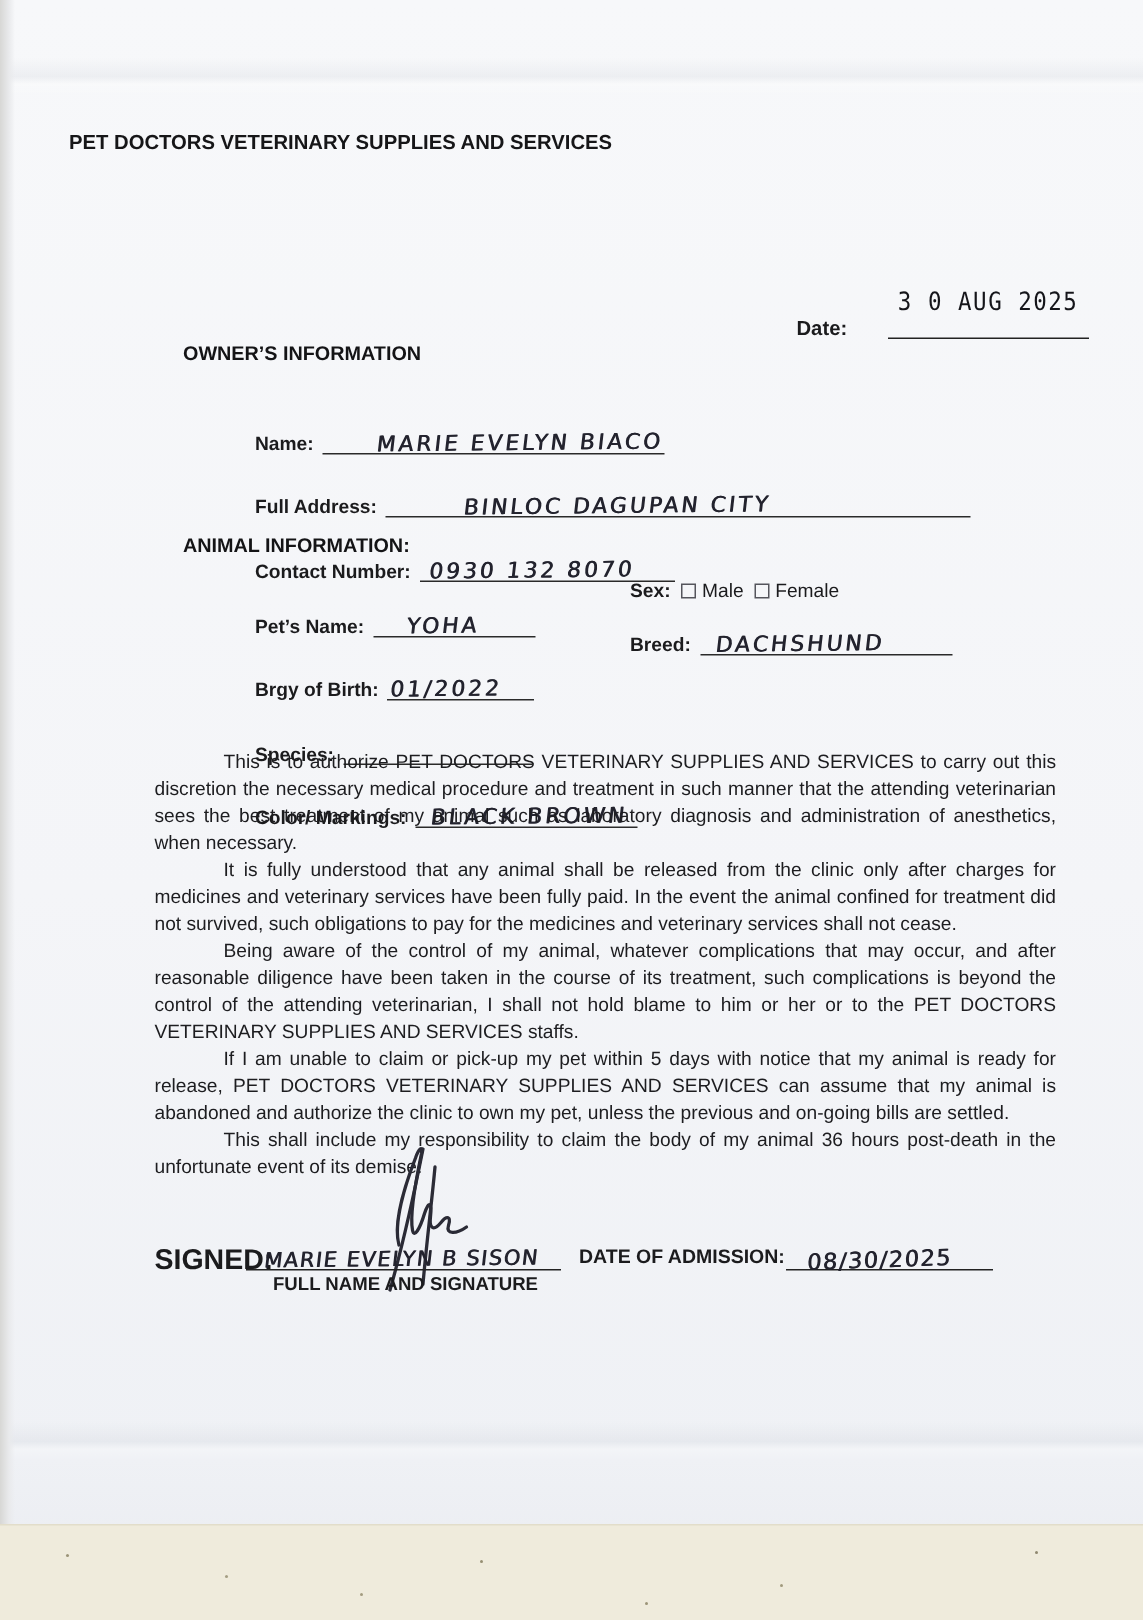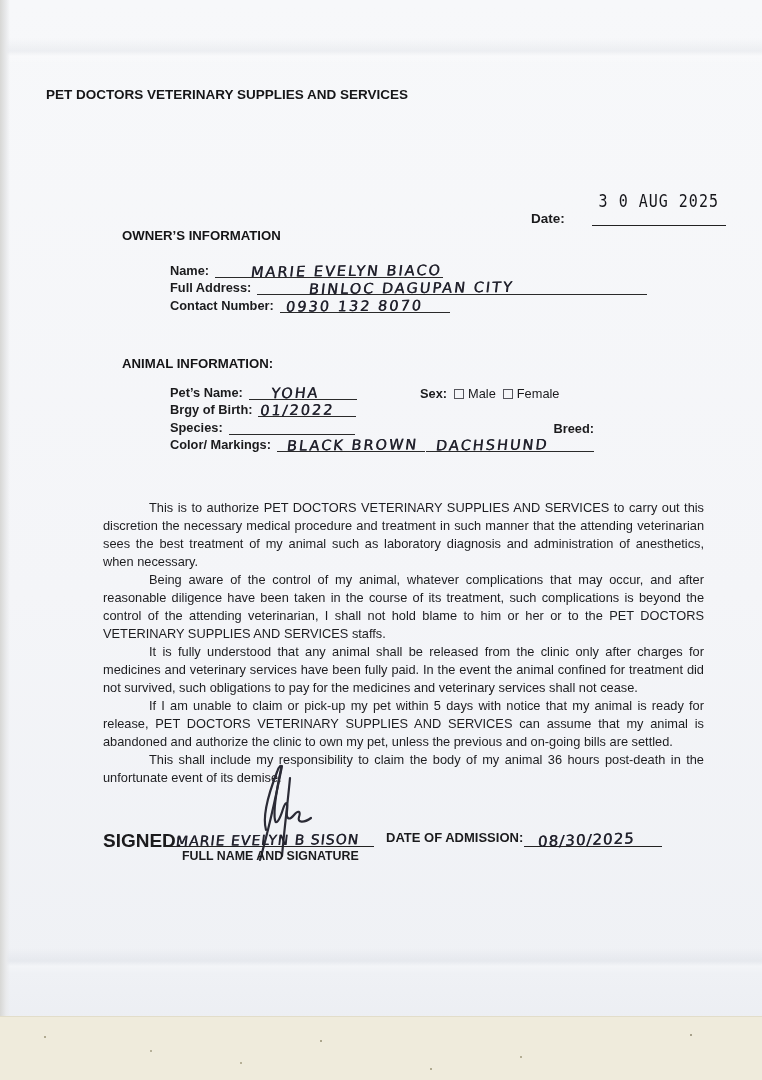--- a/index.html
+++ b/index.html
@@ -21,32 +21,32 @@
   .header{position:absolute;top:84px;left:46px;right:0;
     font-weight:bold;font-size:13.5px;line-height:21px;color:#161618;}
   .date-row{position:absolute;top:192px;left:531px;font-size:13.5px;font-weight:bold;display:flex;align-items:flex-end;gap:22px;}
   .date-line{display:inline-block;width:134px;border-bottom:1.6px solid #222;text-align:center;
     padding-bottom:15px;margin-left:5px;position:relative;height:18px;}
   .stamp{font-family:"DejaVu Sans Mono",monospace;font-weight:normal;font-size:15px;letter-spacing:1px;
     color:#15151a;display:inline-block;transform:scaleY(1.12);white-space:nowrap;}
 
   .sec-heading{position:absolute;left:122px;font-size:13.2px;font-weight:bold;color:#141416;}
   .fields{position:absolute;left:170px;}
-  .frow{display:flex;align-items:flex-end;height:17.5px;font-size:12.8px;font-weight:bold;white-space:nowrap;}
+  .frow{display:flex;align-items:flex-end;height:17.5px;font-size:12.8px;font-weight:bold;white-space:nowrap;margin-top:25px;}
   .flabel{margin-right:6px;}
   .fline{border-bottom:1.45px solid #2a2a2a;position:relative;height:15px;}
   .hw{font-family:"DejaVu Sans",sans-serif;font-weight:normal;color:#23232e;font-size:14.5px;
     letter-spacing:2px;display:inline-block;transform:skewX(-7deg) rotate(-0.6deg);
     text-shadow:.5px 0 0 currentColor;white-space:nowrap;}
   .hwpos{position:absolute;bottom:-2px;}
 
   .sexrow{position:absolute;left:420px;font-size:12.8px;white-space:nowrap;}
   .sexrow b{font-weight:bold;}
   .cbx{display:inline-block;width:8px;height:8px;border:1.2px solid #55555c;margin:0 4px 0 7px;vertical-align:-1px;background:transparent;}
-  .breedrow{position:absolute;left:420px;display:flex;align-items:flex-end;font-size:12.8px;font-weight:bold;flex-direction:column;}
+  .breedrow{position:absolute;left:420px;display:flex;align-items:flex-end;font-size:12.8px;font-weight:bold;}
   .breedline{border-bottom:1.45px solid #2a2a2a;position:relative;height:15px;width:168px;margin-left:6px;}
 
   .auth-title{position:absolute;top:468px;left:46px;right:0;text-align:center;
     font-size:15.2px;font-weight:bold;letter-spacing:.2px;color:#121214;}
   .paras{position:absolute;top:499px;left:103px;width:601px;}
   .paras p{margin:0;text-indent:46px;text-align:justify;font-size:12.8px;line-height:18px;color:#1d1d20;}
 
   .sig-svg{position:absolute;left:232px;top:760px;}
   .signed-label{position:absolute;left:103px;top:830px;font-size:19px;font-weight:bold;}
   .signed-line{position:absolute;left:164px;top:828px;width:210px;height:18px;border-bottom:1.5px solid #222;}
@@ -133,22 +133,22 @@
   <div class="breedrow" style="top:421px">
     <span>Breed:</span>
     <span class="breedline">
       <span class="hw hwpos" style="left:10px">DACHSHUND</span>
     </span>
   </div>
 
 
   <div class="paras">
     <p>This is to authorize PET DOCTORS VETERINARY SUPPLIES AND SERVICES to carry out this discretion the necessary medical procedure and treatment in such manner that the attending veterinarian sees the best treatment of my animal such as laboratory diagnosis and administration of anesthetics, when necessary.</p>
+    <p>It is fully understood that any animal shall be released from the clinic only after charges for medicines and veterinary services have been fully paid. In the event the animal confined for treatment did not survived, such obligations to pay for the medicines and veterinary services shall not cease.</p>
     <p>Being aware of the control of my animal, whatever complications that may occur, and after reasonable diligence have been taken in the course of its treatment, such complications is beyond the control of the attending veterinarian, I shall not hold blame to him or her or to the PET DOCTORS VETERINARY SUPPLIES AND SERVICES staffs.</p>
-    <p>It is fully understood that any animal shall be released from the clinic only after charges for medicines and veterinary services have been fully paid. In the event the animal confined for treatment did not survived, such obligations to pay for the medicines and veterinary services shall not cease.</p>
     <p>If I am unable to claim or pick-up my pet within 5 days with notice that my animal is ready for release, PET DOCTORS VETERINARY SUPPLIES AND SERVICES can assume that my animal is abandoned and authorize the clinic to own my pet, unless the previous and on-going bills are settled.</p>
     <p>This shall include my responsibility to claim the body of my animal 36 hours post-death in the unfortunate event of its demise.</p>
   </div>
 
   <svg class="sig-svg" width="100" height="105" viewBox="0 0 100 105">
     <g fill="none" stroke="#2b2b36" stroke-width="2.2" stroke-linecap="round">
       <path d="M34 70 C 30 56, 38 30, 45 12 C 47 6, 50 3, 49 9 C 45 28, 41 50, 43 60 C 44 66, 48 59, 51 49 C 54 40, 56 42, 55 51 C 54 59, 57 61, 62 55 C 66 50, 69 51, 67 57 C 65 63, 72 63, 79 58"></path>
       <path d="M50 6 C 44 36, 36 72, 28 100"></path>
       <path d="M58 18 C 56 40, 52 72, 50 96"></path>
     </g>

